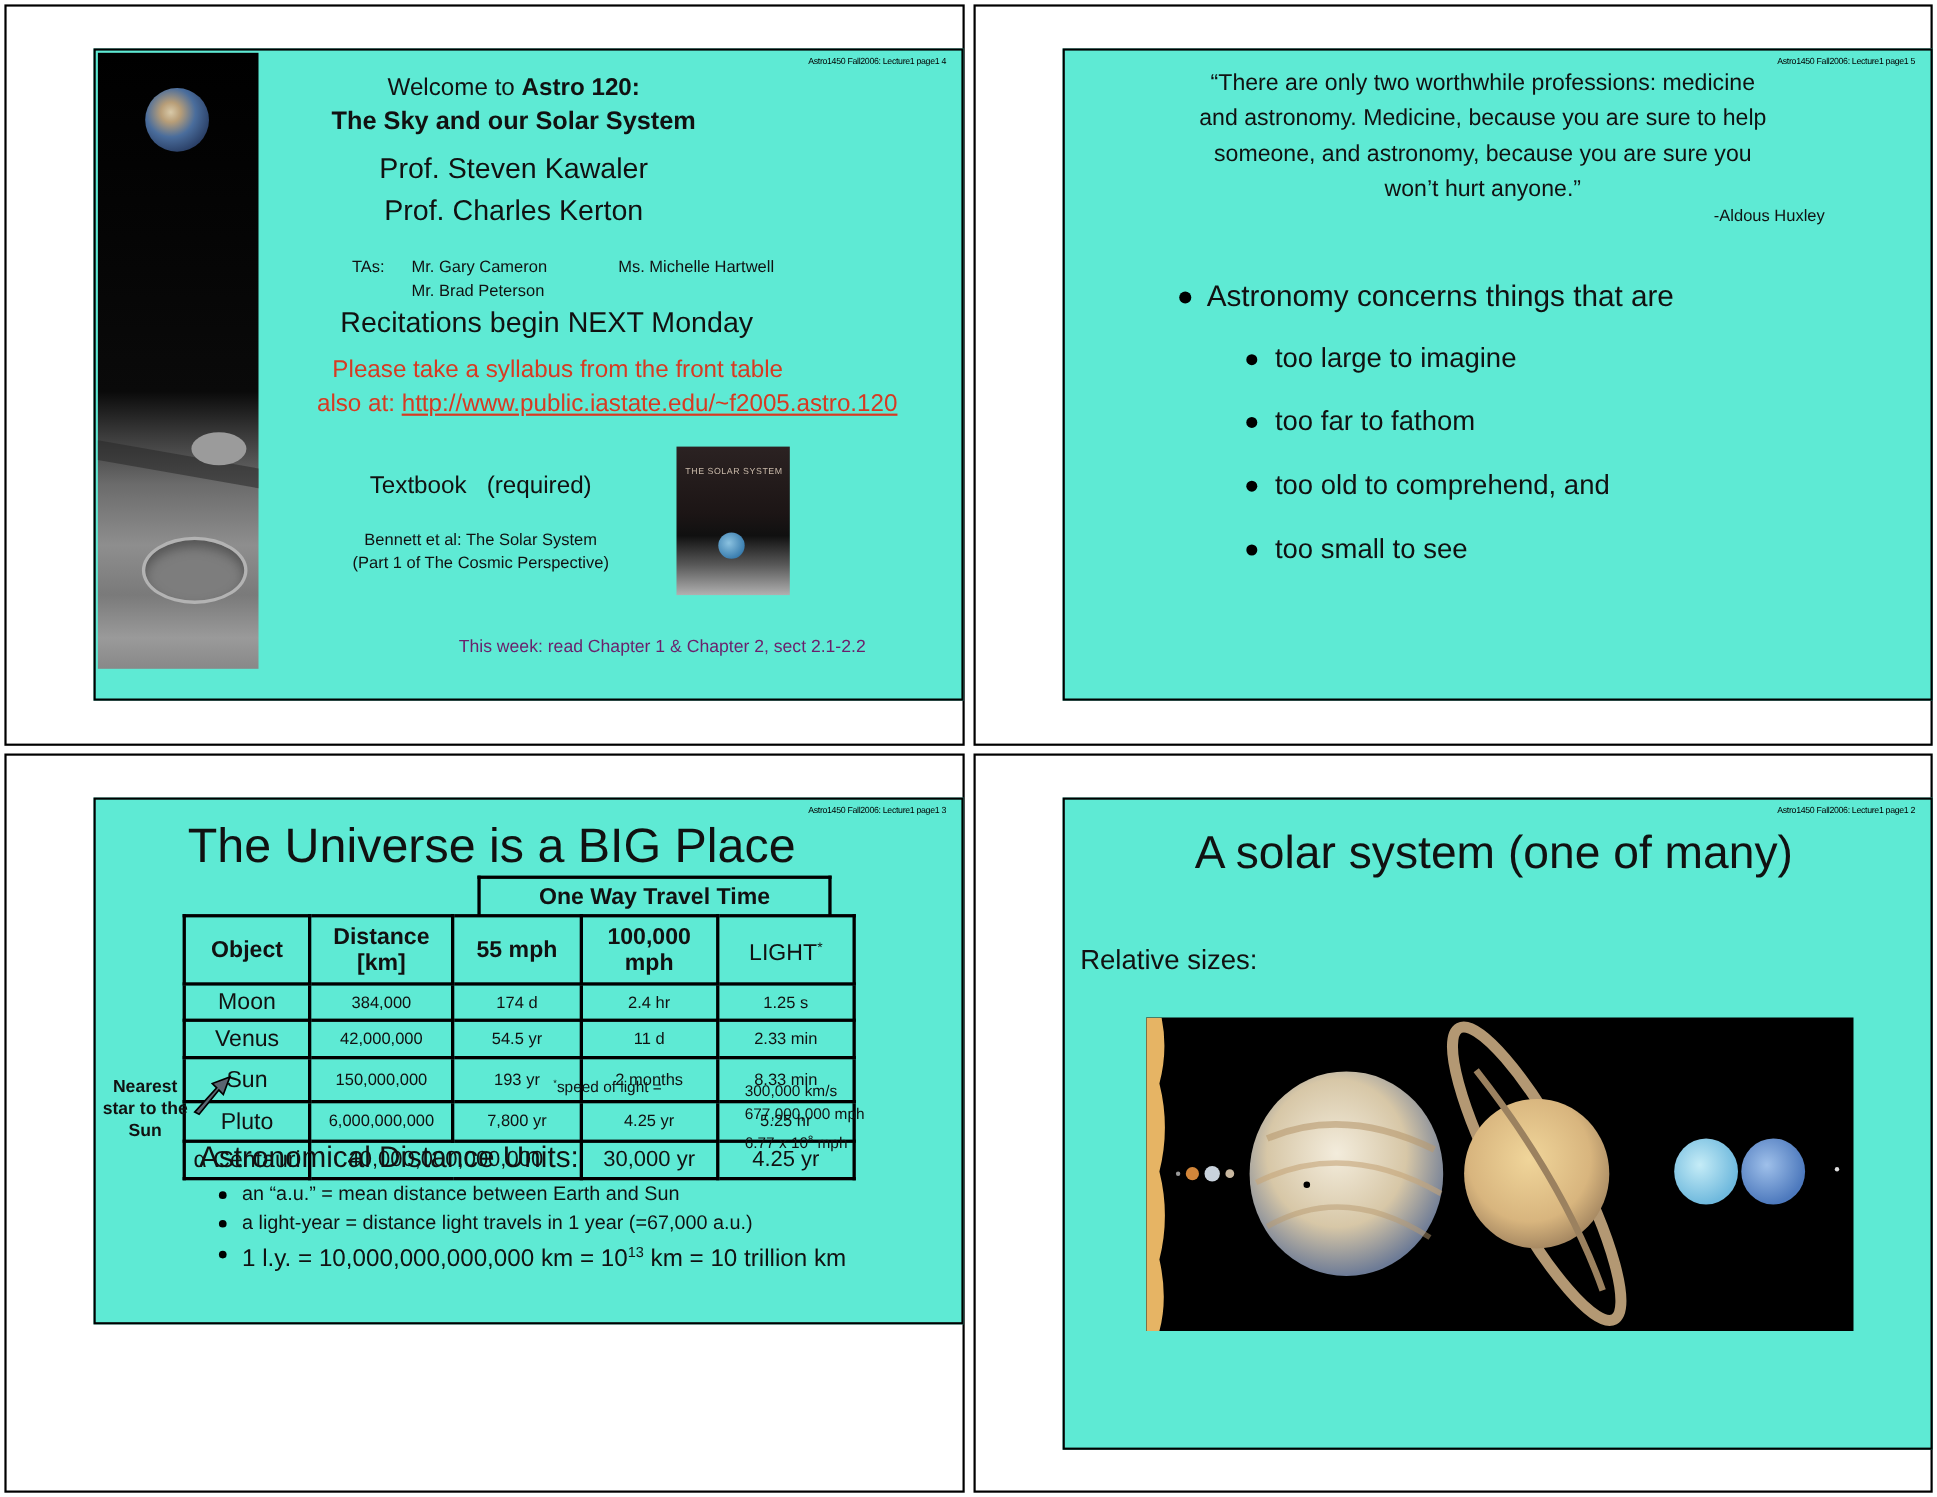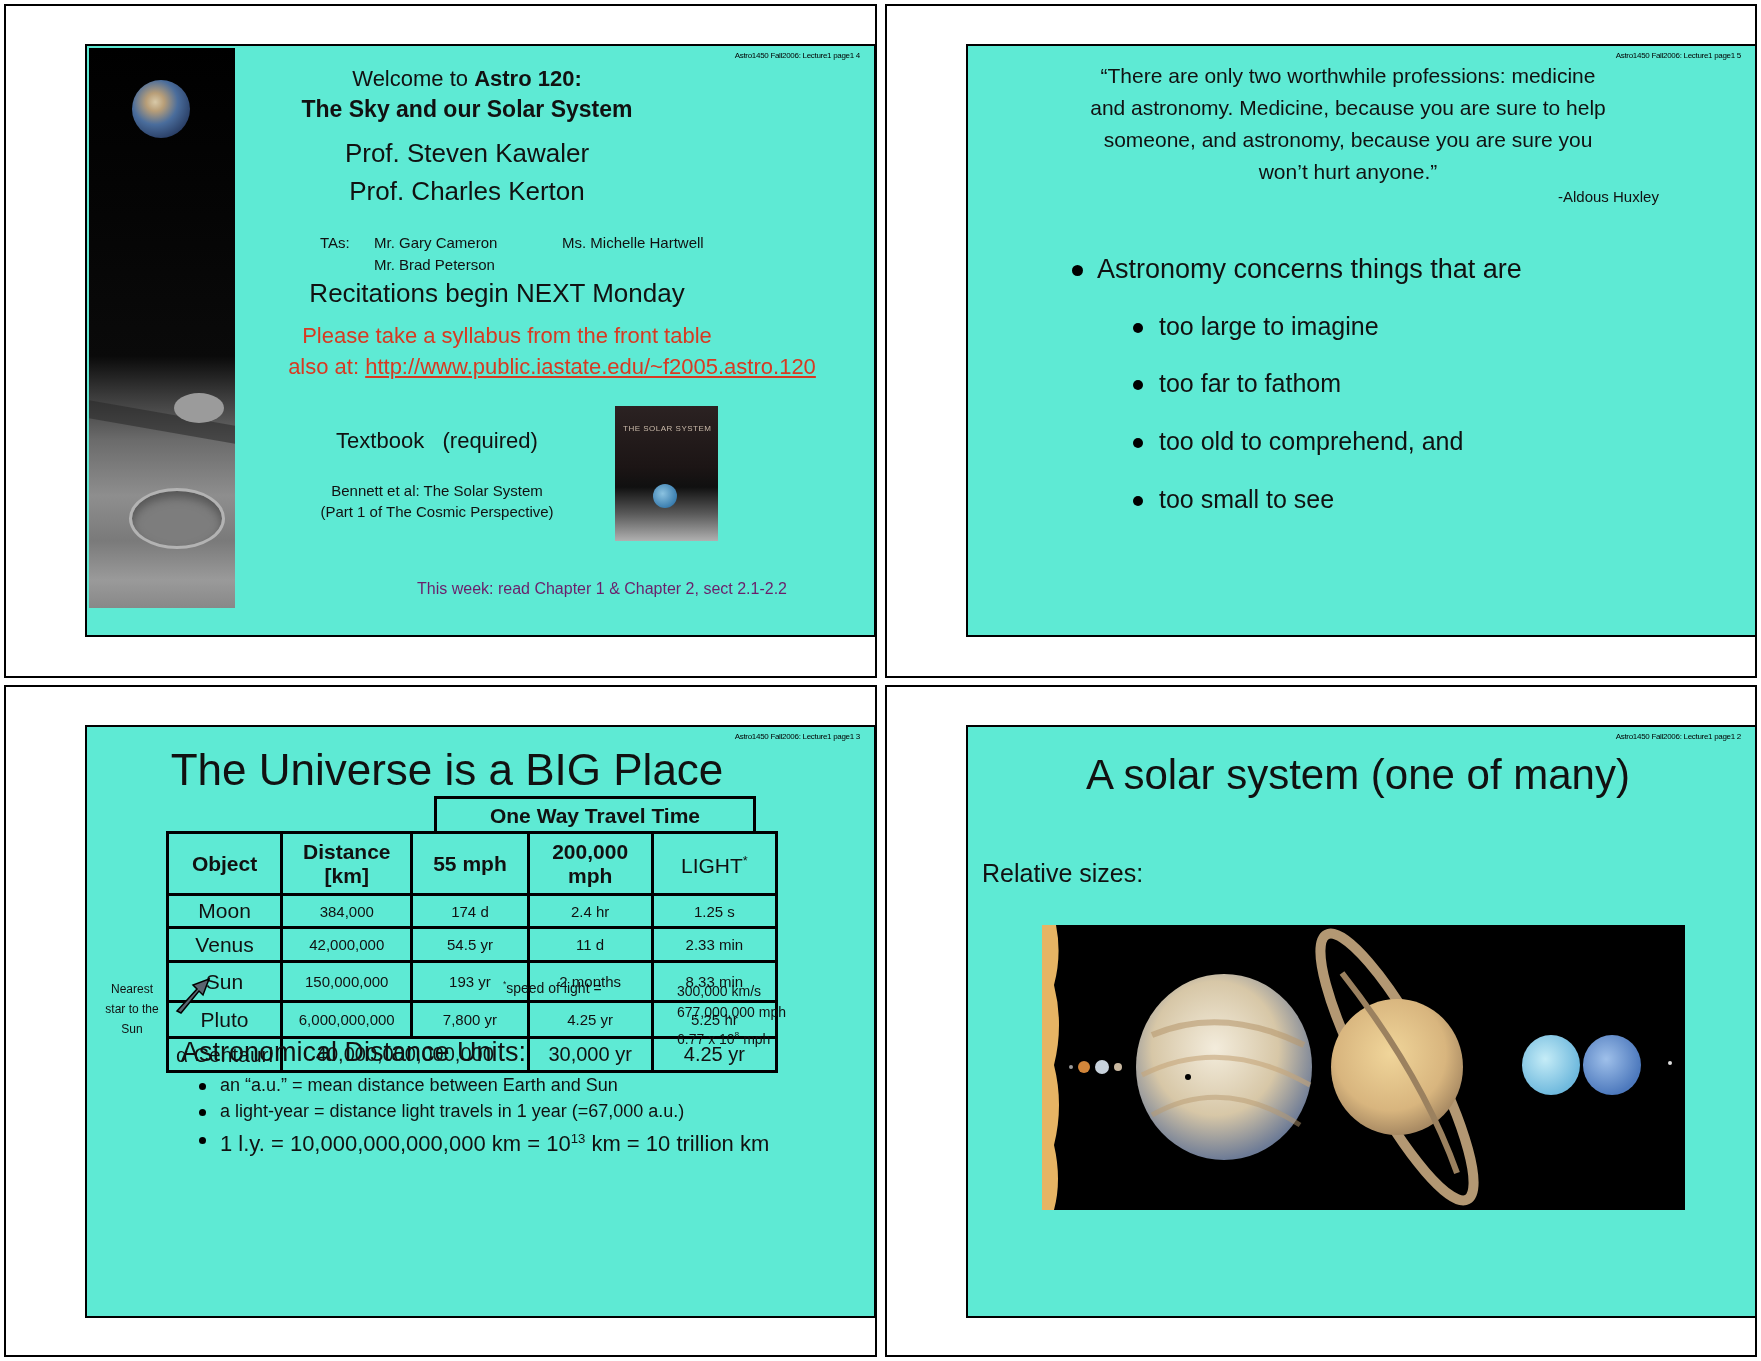--- a/index.html
+++ b/index.html
@@ -130,37 +130,37 @@
   </div>
   <div class="abs bul2" style="left:165px; top:381px;">
     <span class="dot" style="width:10px;height:10px;margin-right:16px;"></span><span>too old to comprehend, and</span>
   </div>
   <div class="abs bul2" style="left:165px; top:439px;">
     <span class="dot" style="width:10px;height:10px;margin-right:16px;"></span><span>too small to see</span>
   </div>
 </div>
 
 <div class="panel" style="left:4px; top:685px; width:873px; height:672px;"></div>
-<div class="slide" style="left:45px; top:725px; width:791px; height:593px;">
+<div class="slide" style="left:45px; top:725px; width:791px; height:479px;">
   <div class="hdr">Astro1450 Fall2006: Lecture1 page1 3</div>
   <div class="abs center big-title" style="left:80px; top:18px; width:560px;">The Universe is a BIG Place</div>
 
   <div class="ows" style="left:347px; top:69px; width:316px; height:34px; line-height:34px;">One Way Travel Time</div>
 
   <table class="dist" style="left:79px; top:104px; width:612px;">
     <tbody>
         <tr style="height:62px;">
       <th style="width:110px;">Object</th>
       <th style="width:126px;">
             <div>Distance</div>
             <div>[km]</div>
           </th>
       <th style="width:112px;">55 mph</th>
       <th style="width:120px;">
-            <div>200,000</div>
+            <div>100,000</div>
             <div>mph</div>
           </th>
       <th style="width:120px; font-weight:normal;"><span>LIGHT</span><span class="sup">*</span></th>
     </tr>
     <tr style="height:33px;">
       <td class="obj">Moon</td>
       <td>384,000</td>
       <td>174 d</td>
       <td>2.4 hr</td>
       <td>1.25 s</td>
@@ -188,21 +188,21 @@
     </tr>
     <tr style="height:34px;">
       <td class="obj">α Centauri</td>
       <td colspan="2" class="big">40,000,000,000,000</td>
       <td class="big">30,000 yr</td>
       <td class="big">4.25 yr</td>
     </tr>
   </tbody>
     </table>
 
-  <div class="abs center note" style="left:0px; top:252px; width:90px; font-size:12px; line-height:20px;">
+  <div class="abs center note" style="left:0px; top:252px; width:90px; font-size:16px; line-height:20px;font-weight:bold;">
     <div>Nearest</div>
     <div>star to the</div>
     <div>Sun</div>
   </div>
   <svg class="arrow" style="left:86px; top:248px;" width="38" height="40" viewBox="0 0 38 40">
     <polygon points="4,36 24,14 20,10 36,4 30,20 26,16 8,38" fill="#5a6470" stroke="#000" stroke-width="1.5"></polygon>
   </svg>
 
   <div class="abs note" style="left:416px; top:252px; font-size:14px;">
     <span class="sup">*</span><span>speed of light =</span>

